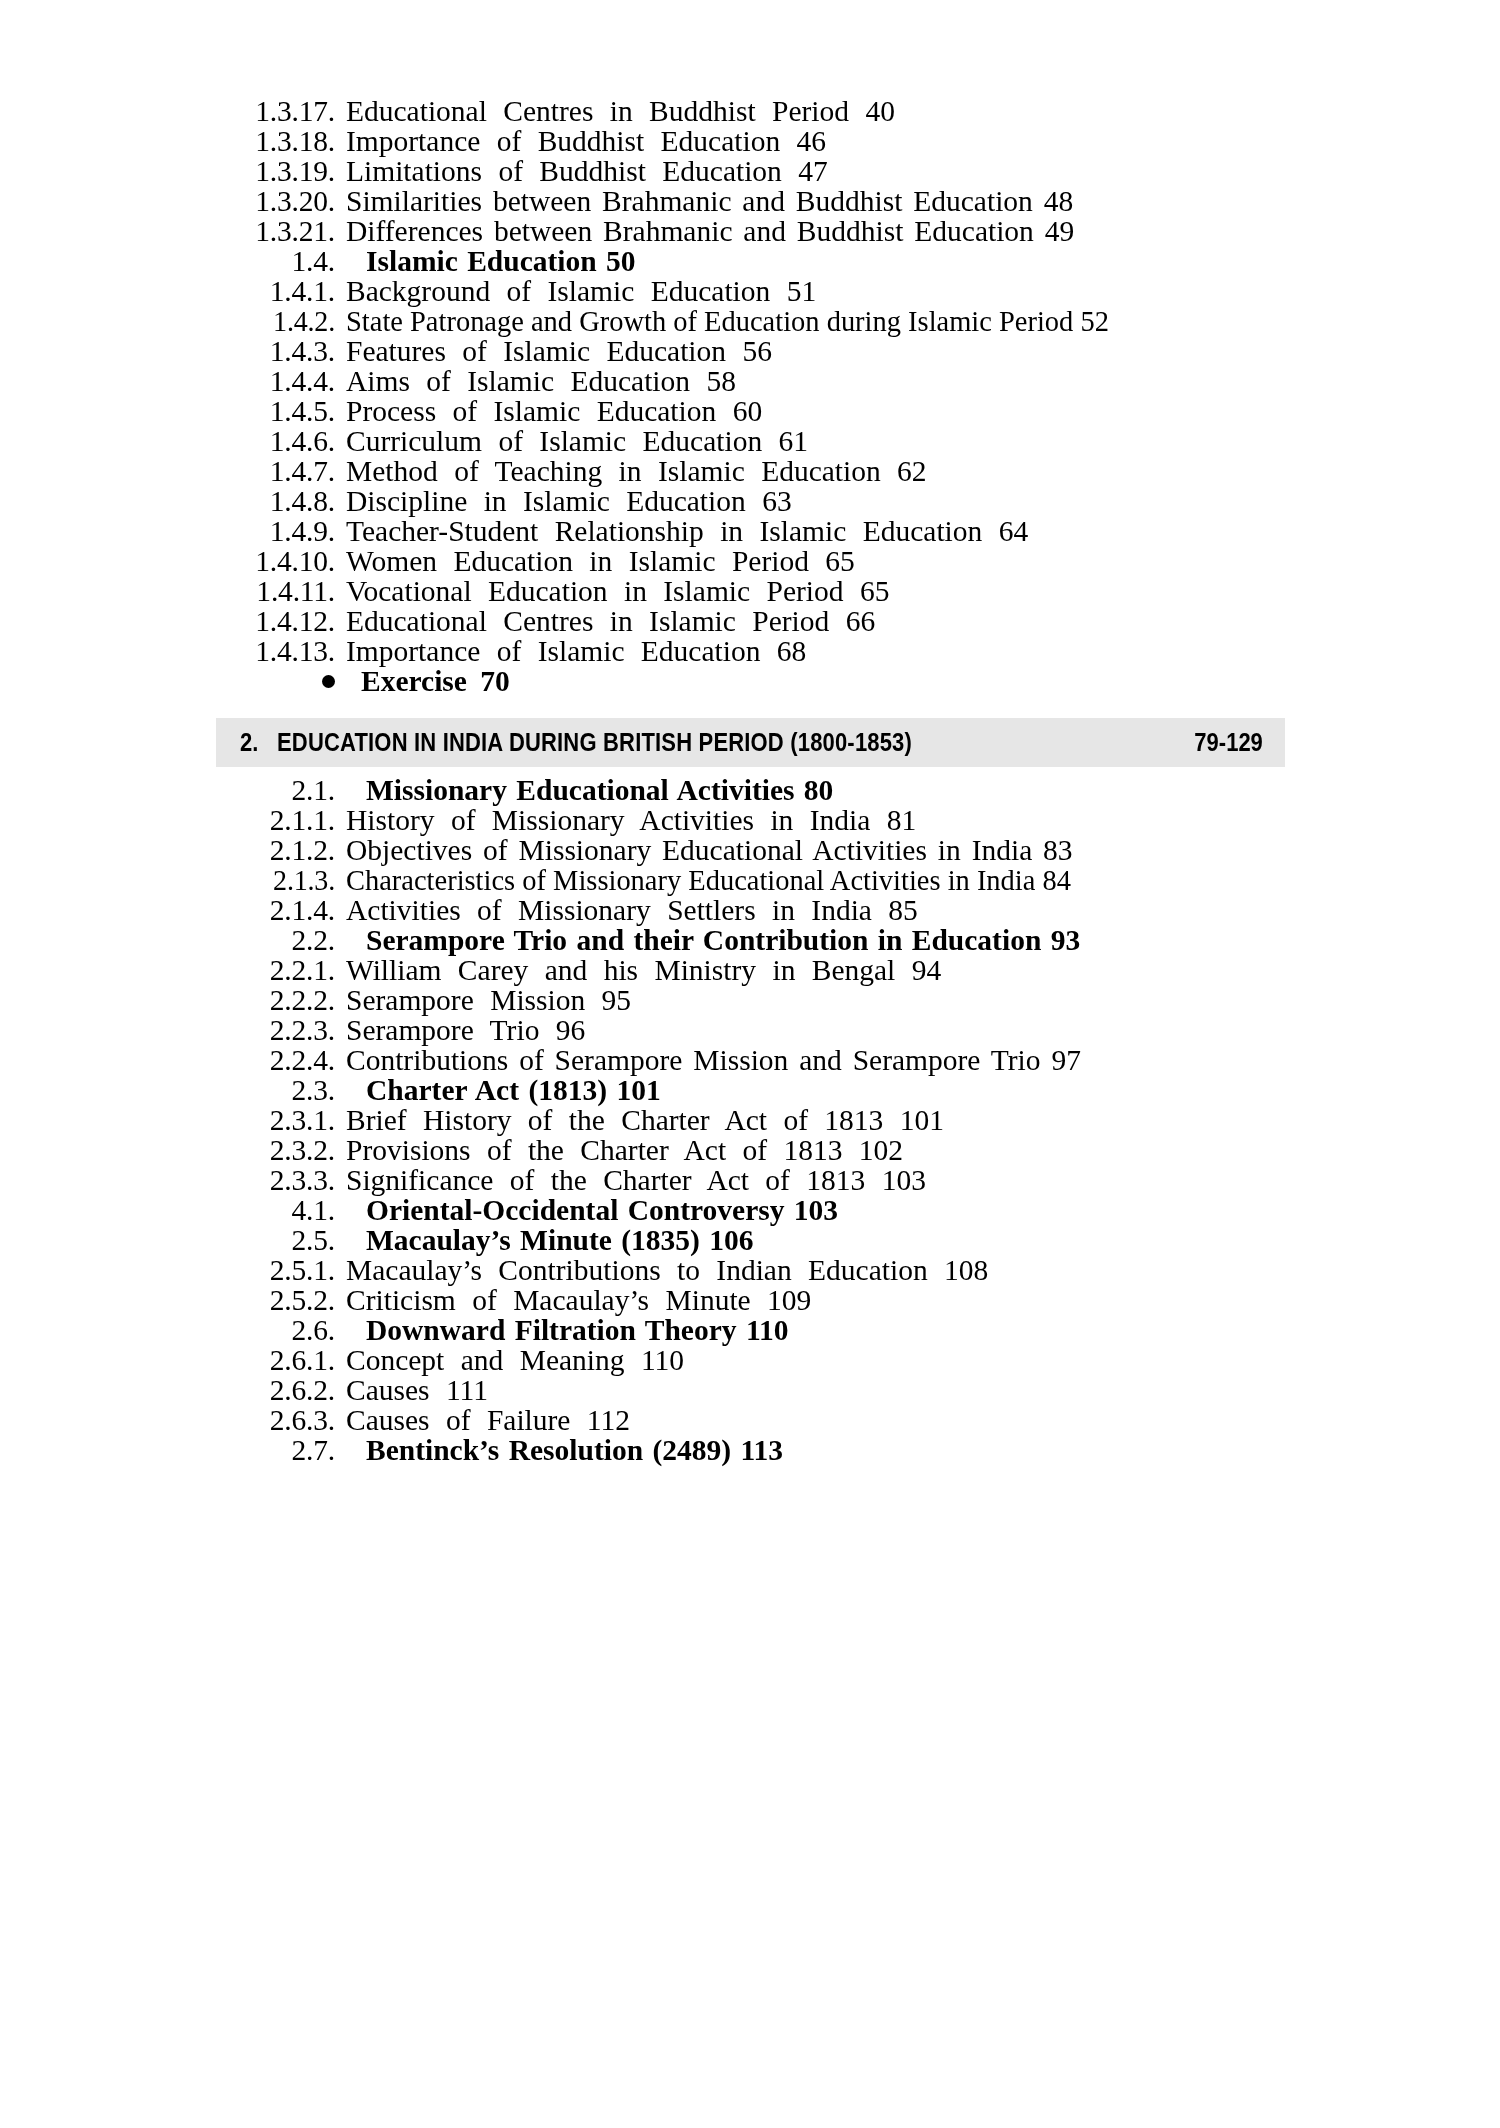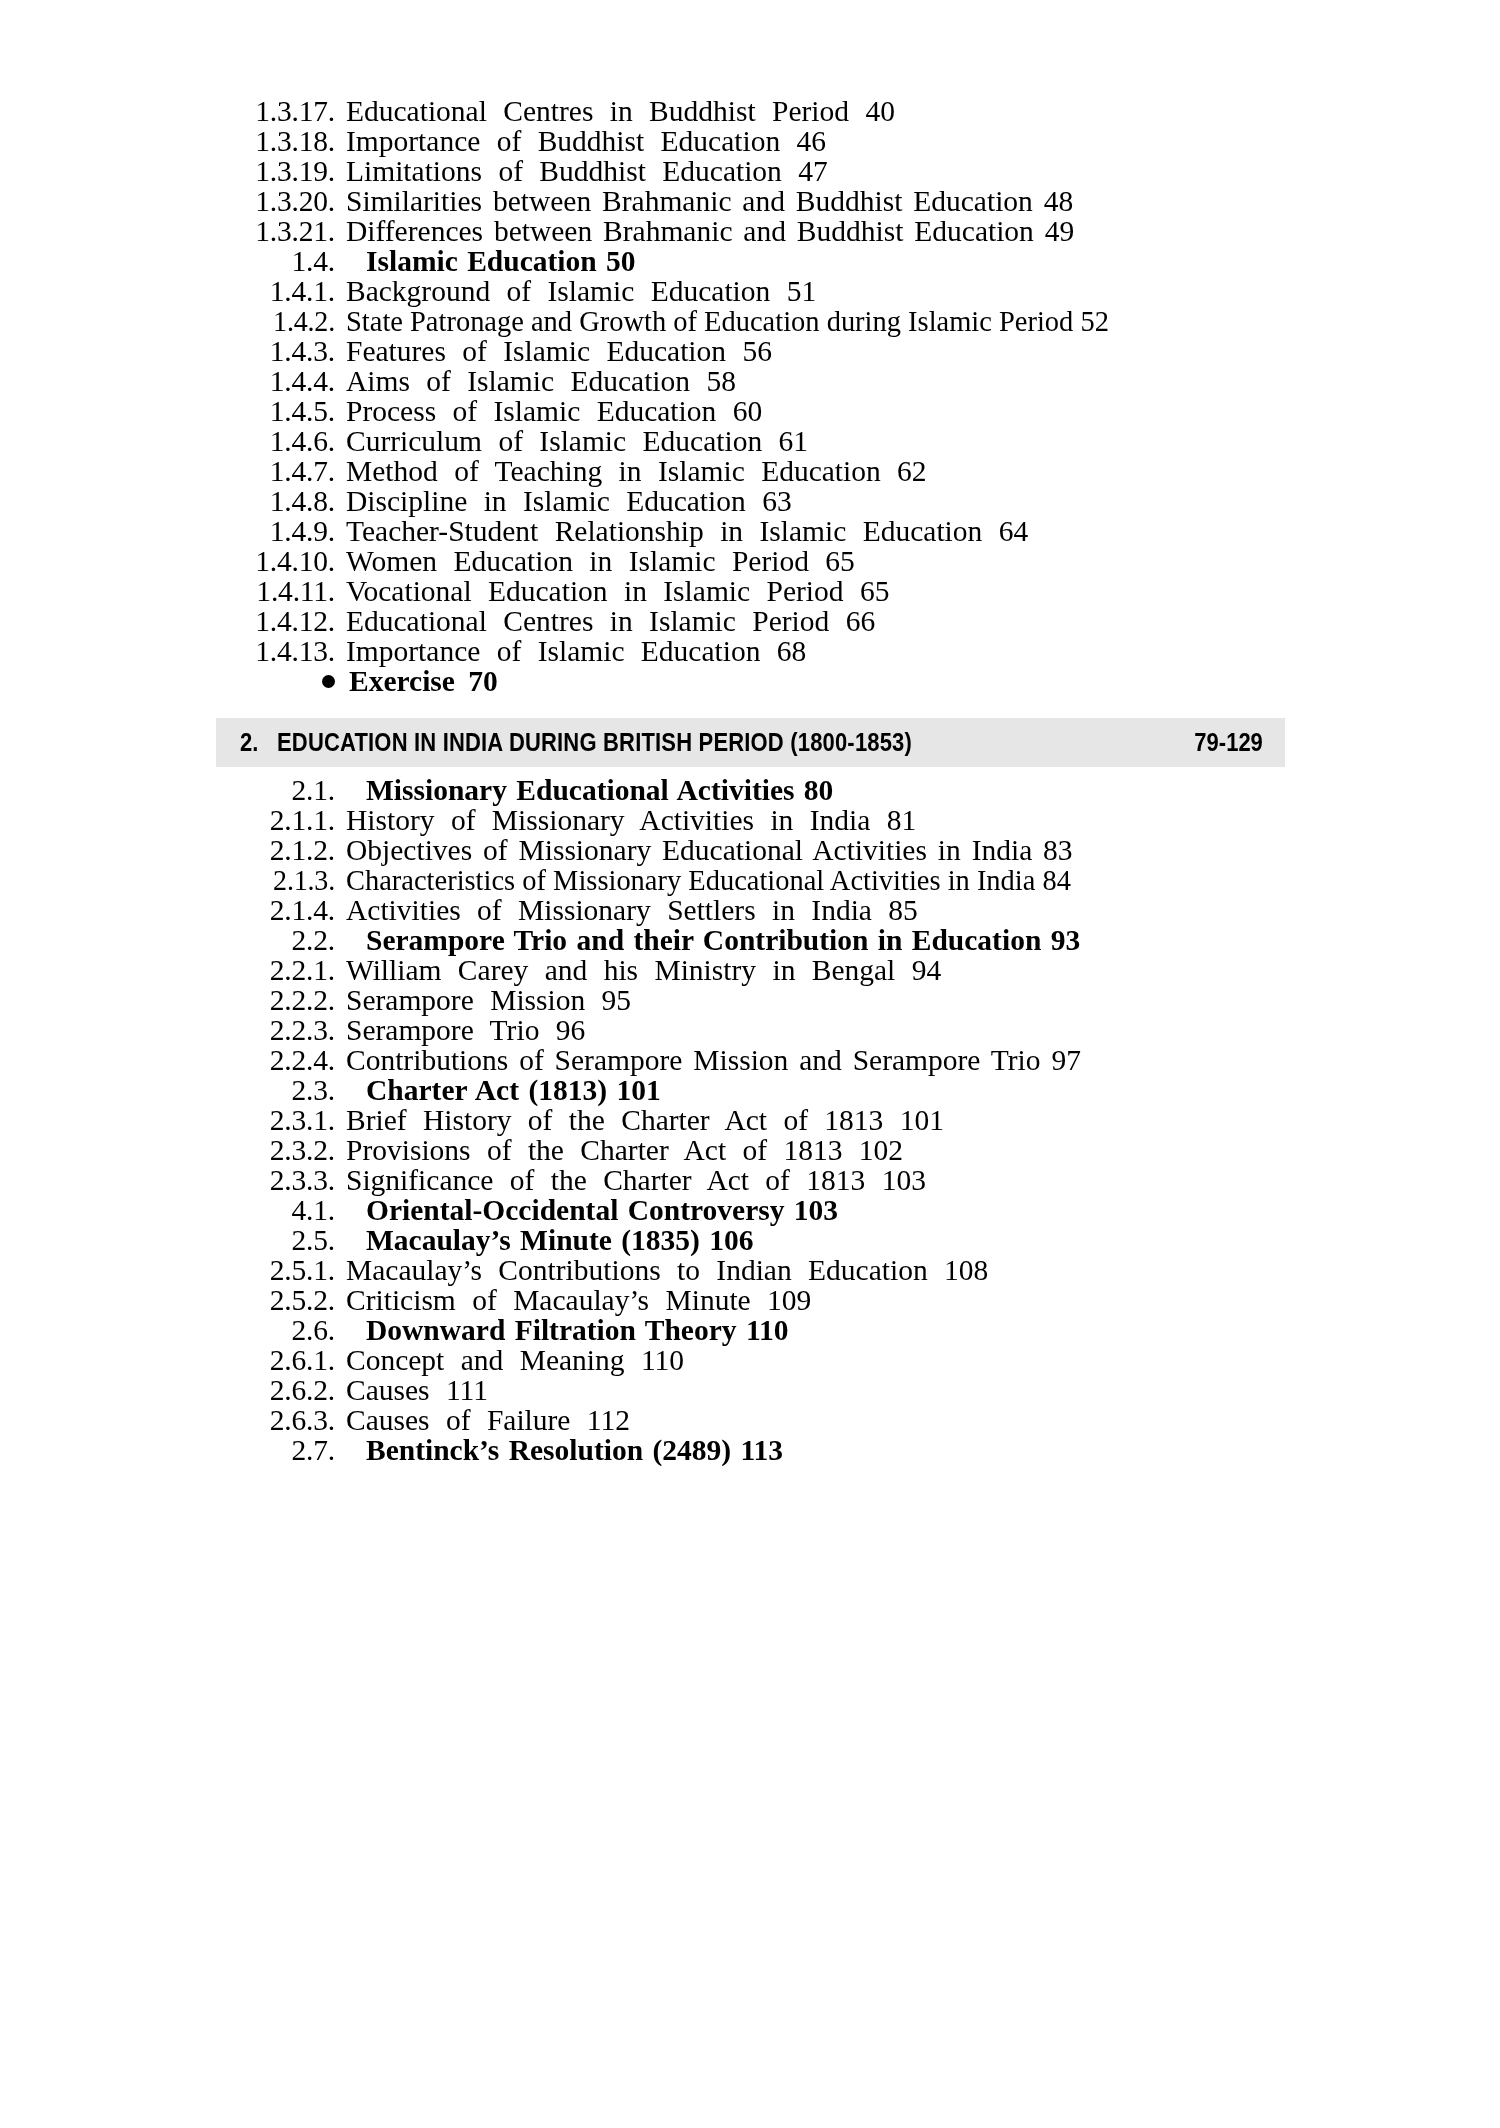--- a/index.html
+++ b/index.html
@@ -101,21 +101,21 @@
   }
   .row.bullet .bullet-dot {
     display: inline-block;
     width: 13px;
     height: 13px;
     border-radius: 50%;
     background: #000;
     vertical-align: 0.12em;
   }
   .row.bullet .title {
-    margin-left: 14px;
+    margin-left: 26px;
     word-spacing: 6px;
     text-align: center;
   }
 
   
   .chapter-bar {
     position: relative;
     margin-left: 216px;
     width: 1069px;
     height: 49px;

